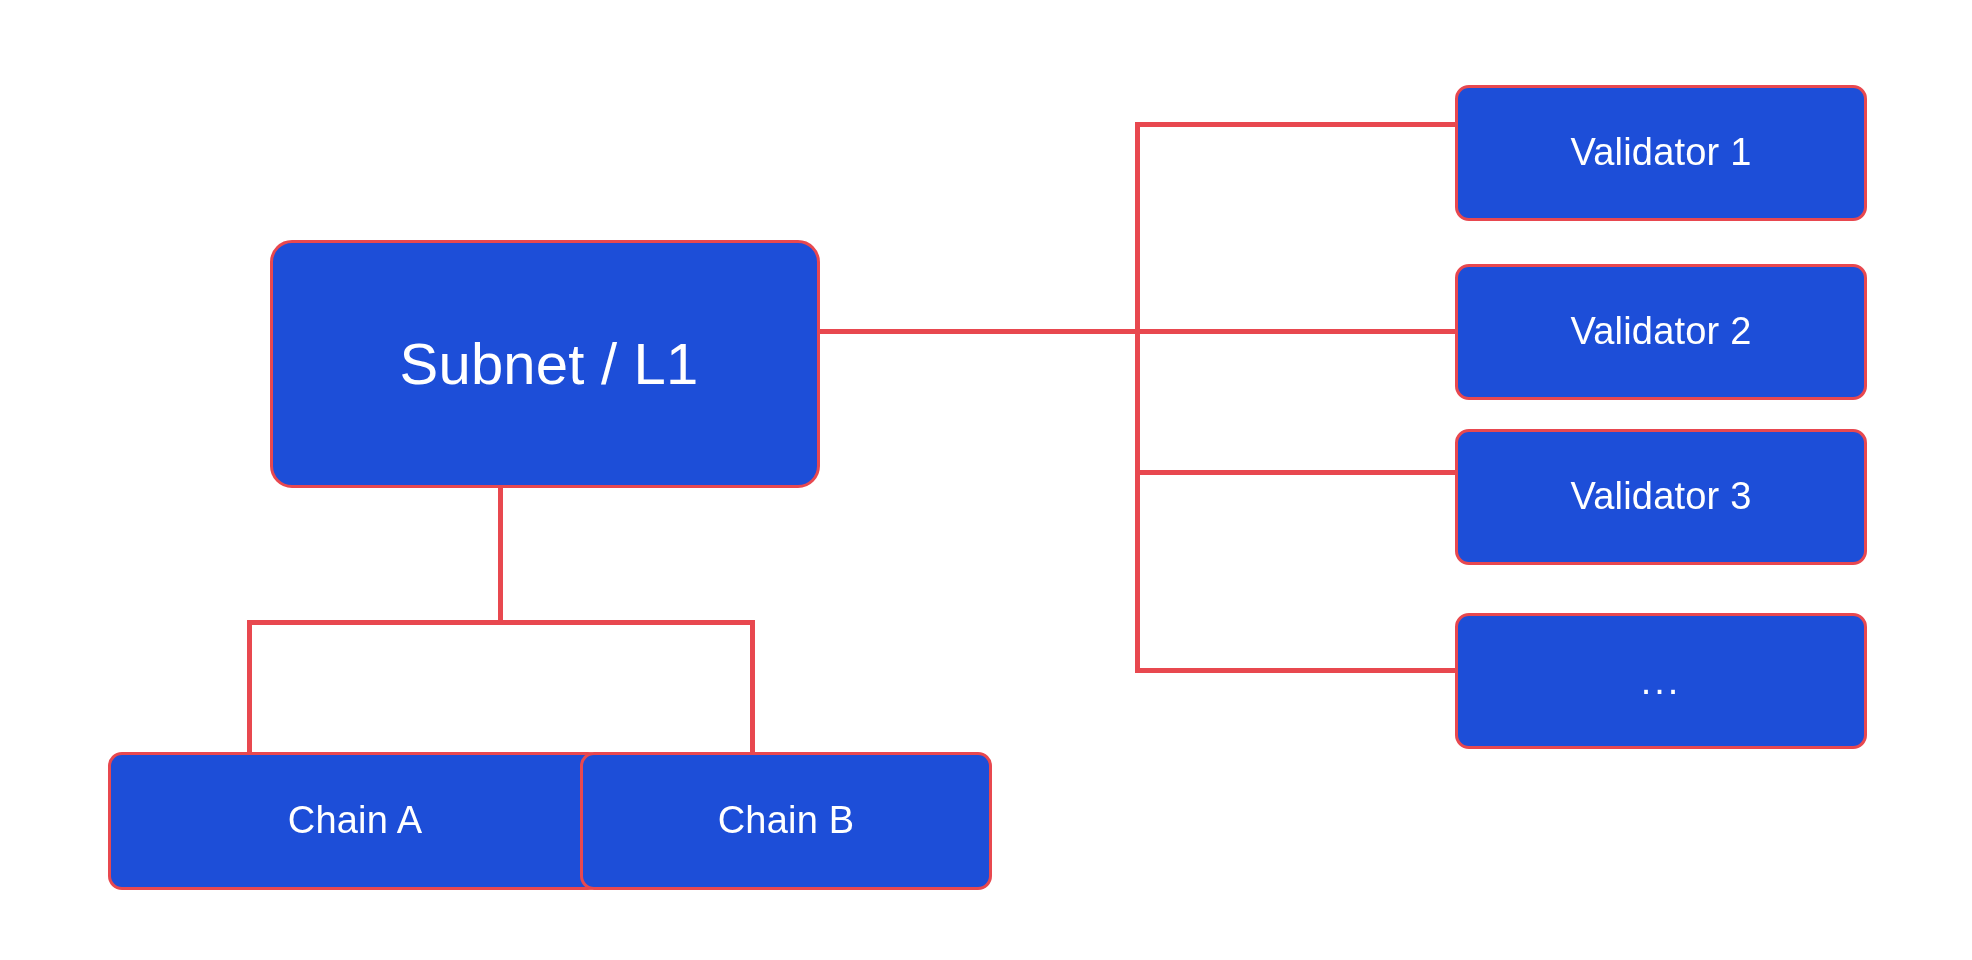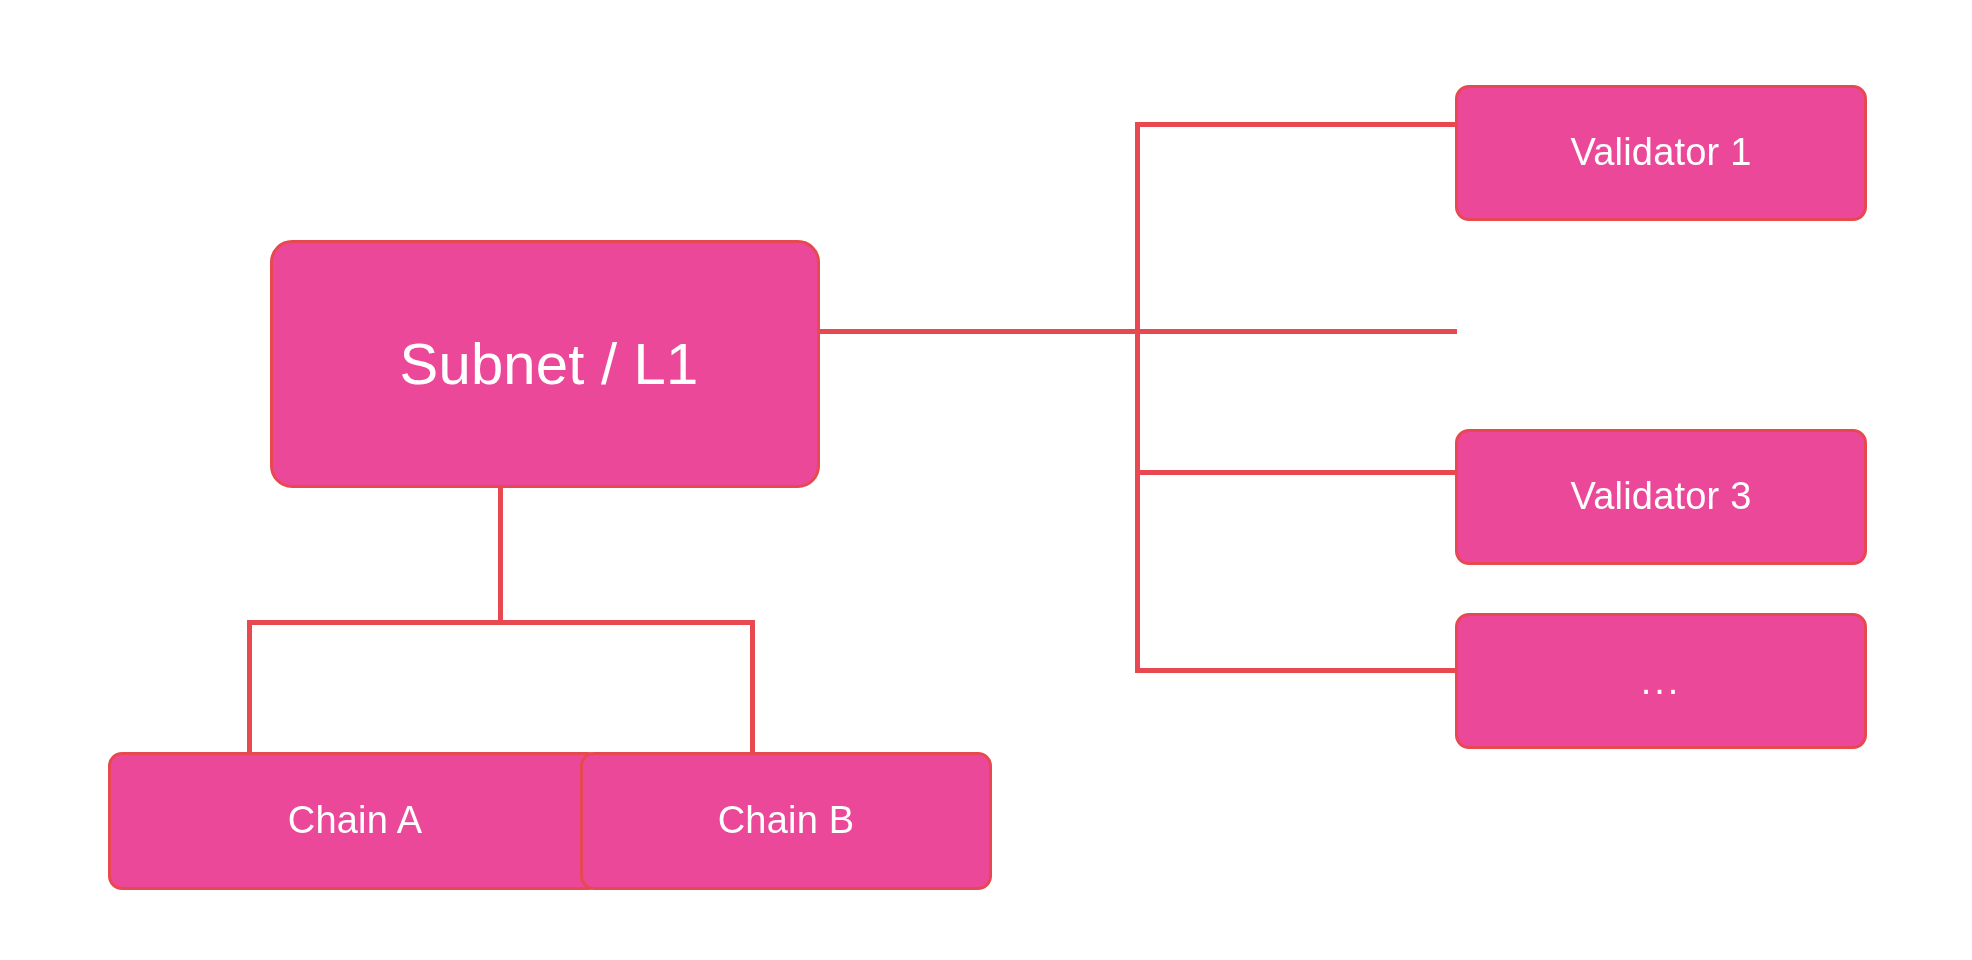--- a/index.html
+++ b/index.html
@@ -14,21 +14,21 @@
   #canvas {
     position: relative;
     width: 1972px;
     height: 960px;
     background: #ffffff;
     overflow: hidden;
   }
   .node {
     position: absolute;
     box-sizing: border-box;
-    background: #ec4899;
+    background: #1d4ed8;
     border: 3px solid #e8484f;
     border-radius: 14px;
     color: #ffffff;
     display: flex;
     align-items: center;
     justify-content: center;
     text-align: center;
     z-index: 3;
     user-select: none;
   }
@@ -132,20 +132,23 @@
   </div>
 
   <div class="node" id="node-chain-b">
     <span class="node-label">Chain B</span>
   </div>
 
   <div class="node node-right" id="node-validator-1">
     <span class="node-label">Validator 1</span>
   </div>
 
+  <div class="node node-right" id="node-validator-2">
+    <span class="node-label">Validator 2</span>
+  </div>
 
   <div class="node node-right" id="node-validator-3">
     <span class="node-label">Validator 3</span>
   </div>
 
   <div class="node node-right" id="node-validator-more">
     <span class="node-label">...</span>
   </div>
 
 </div>

